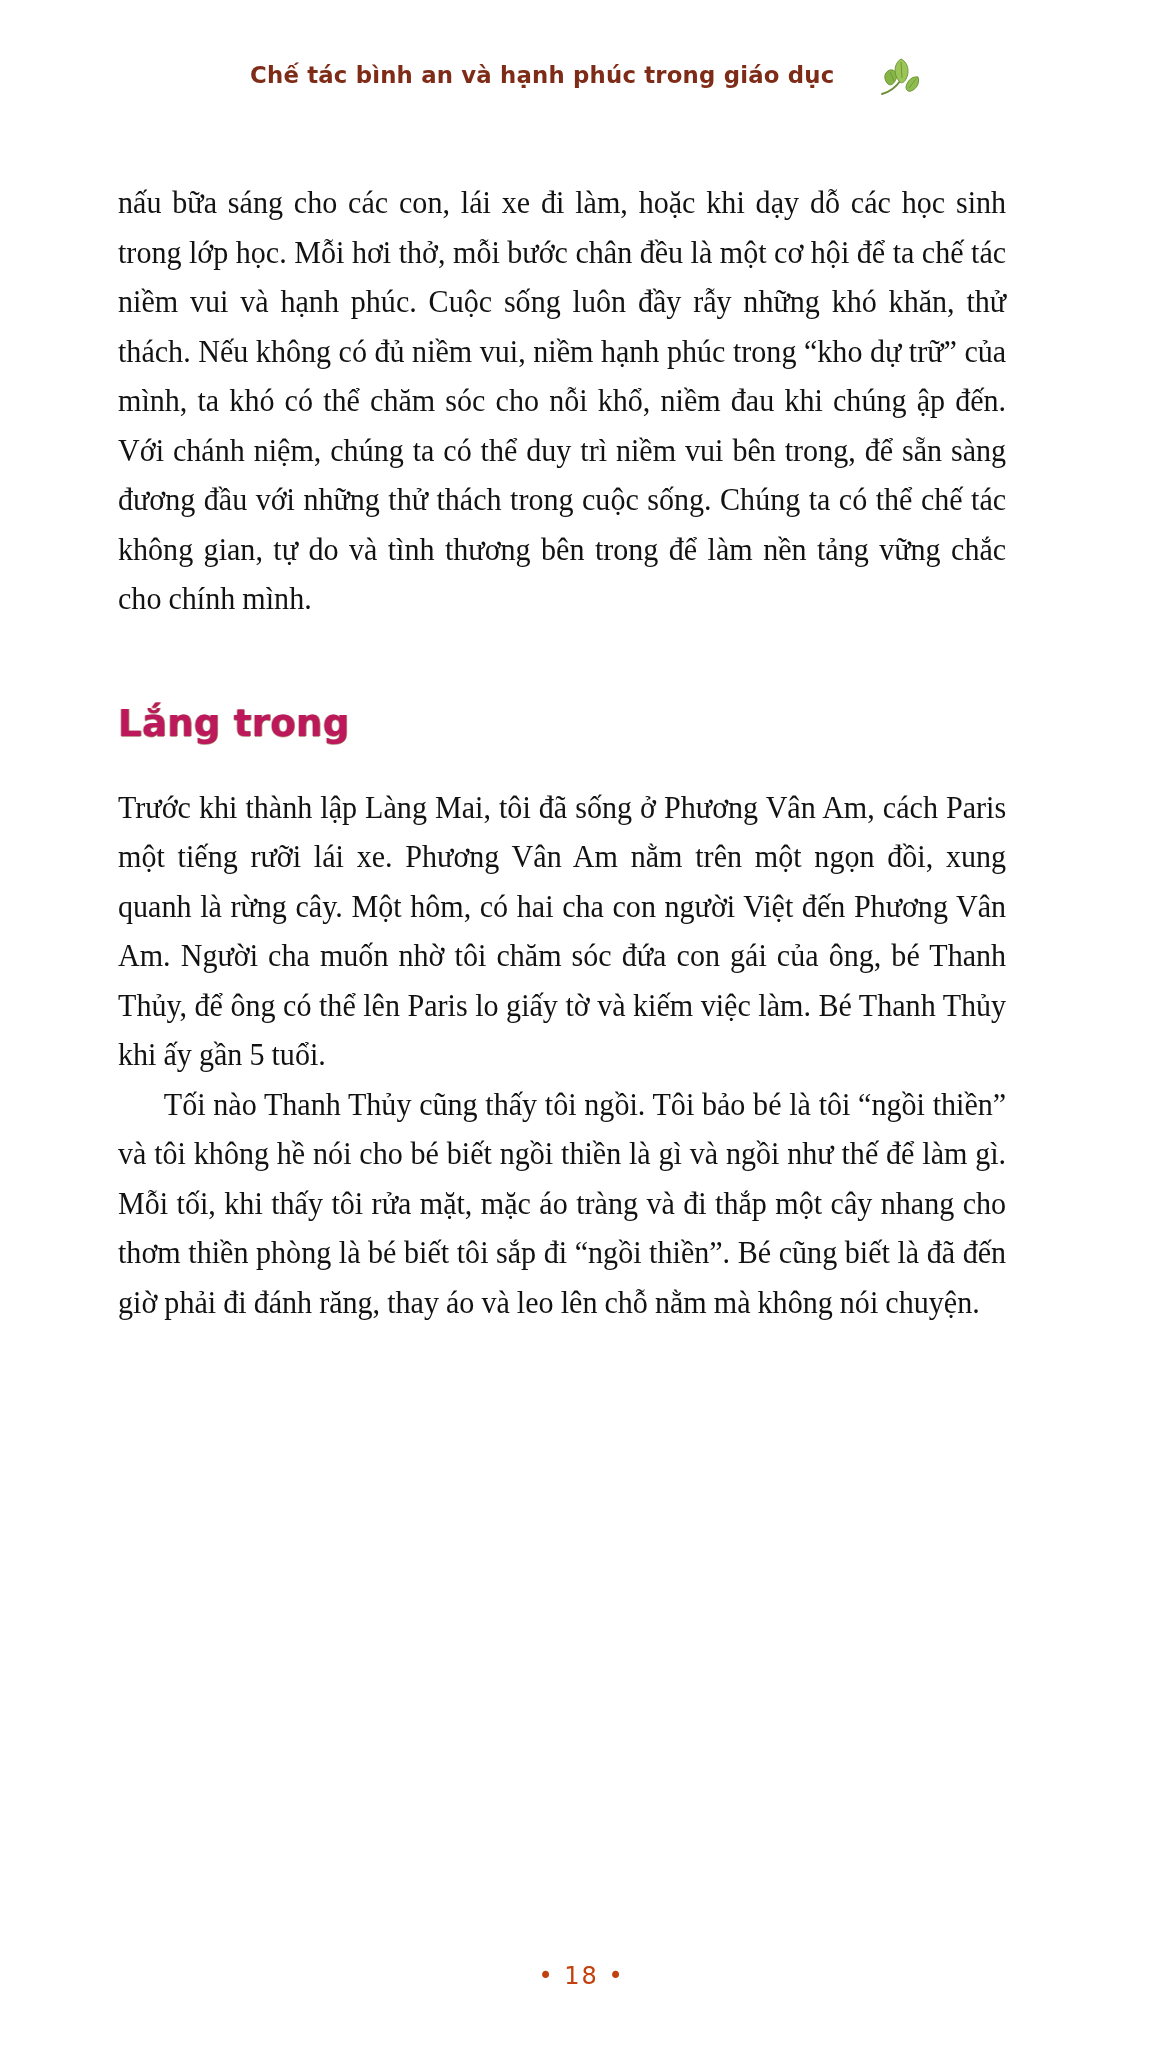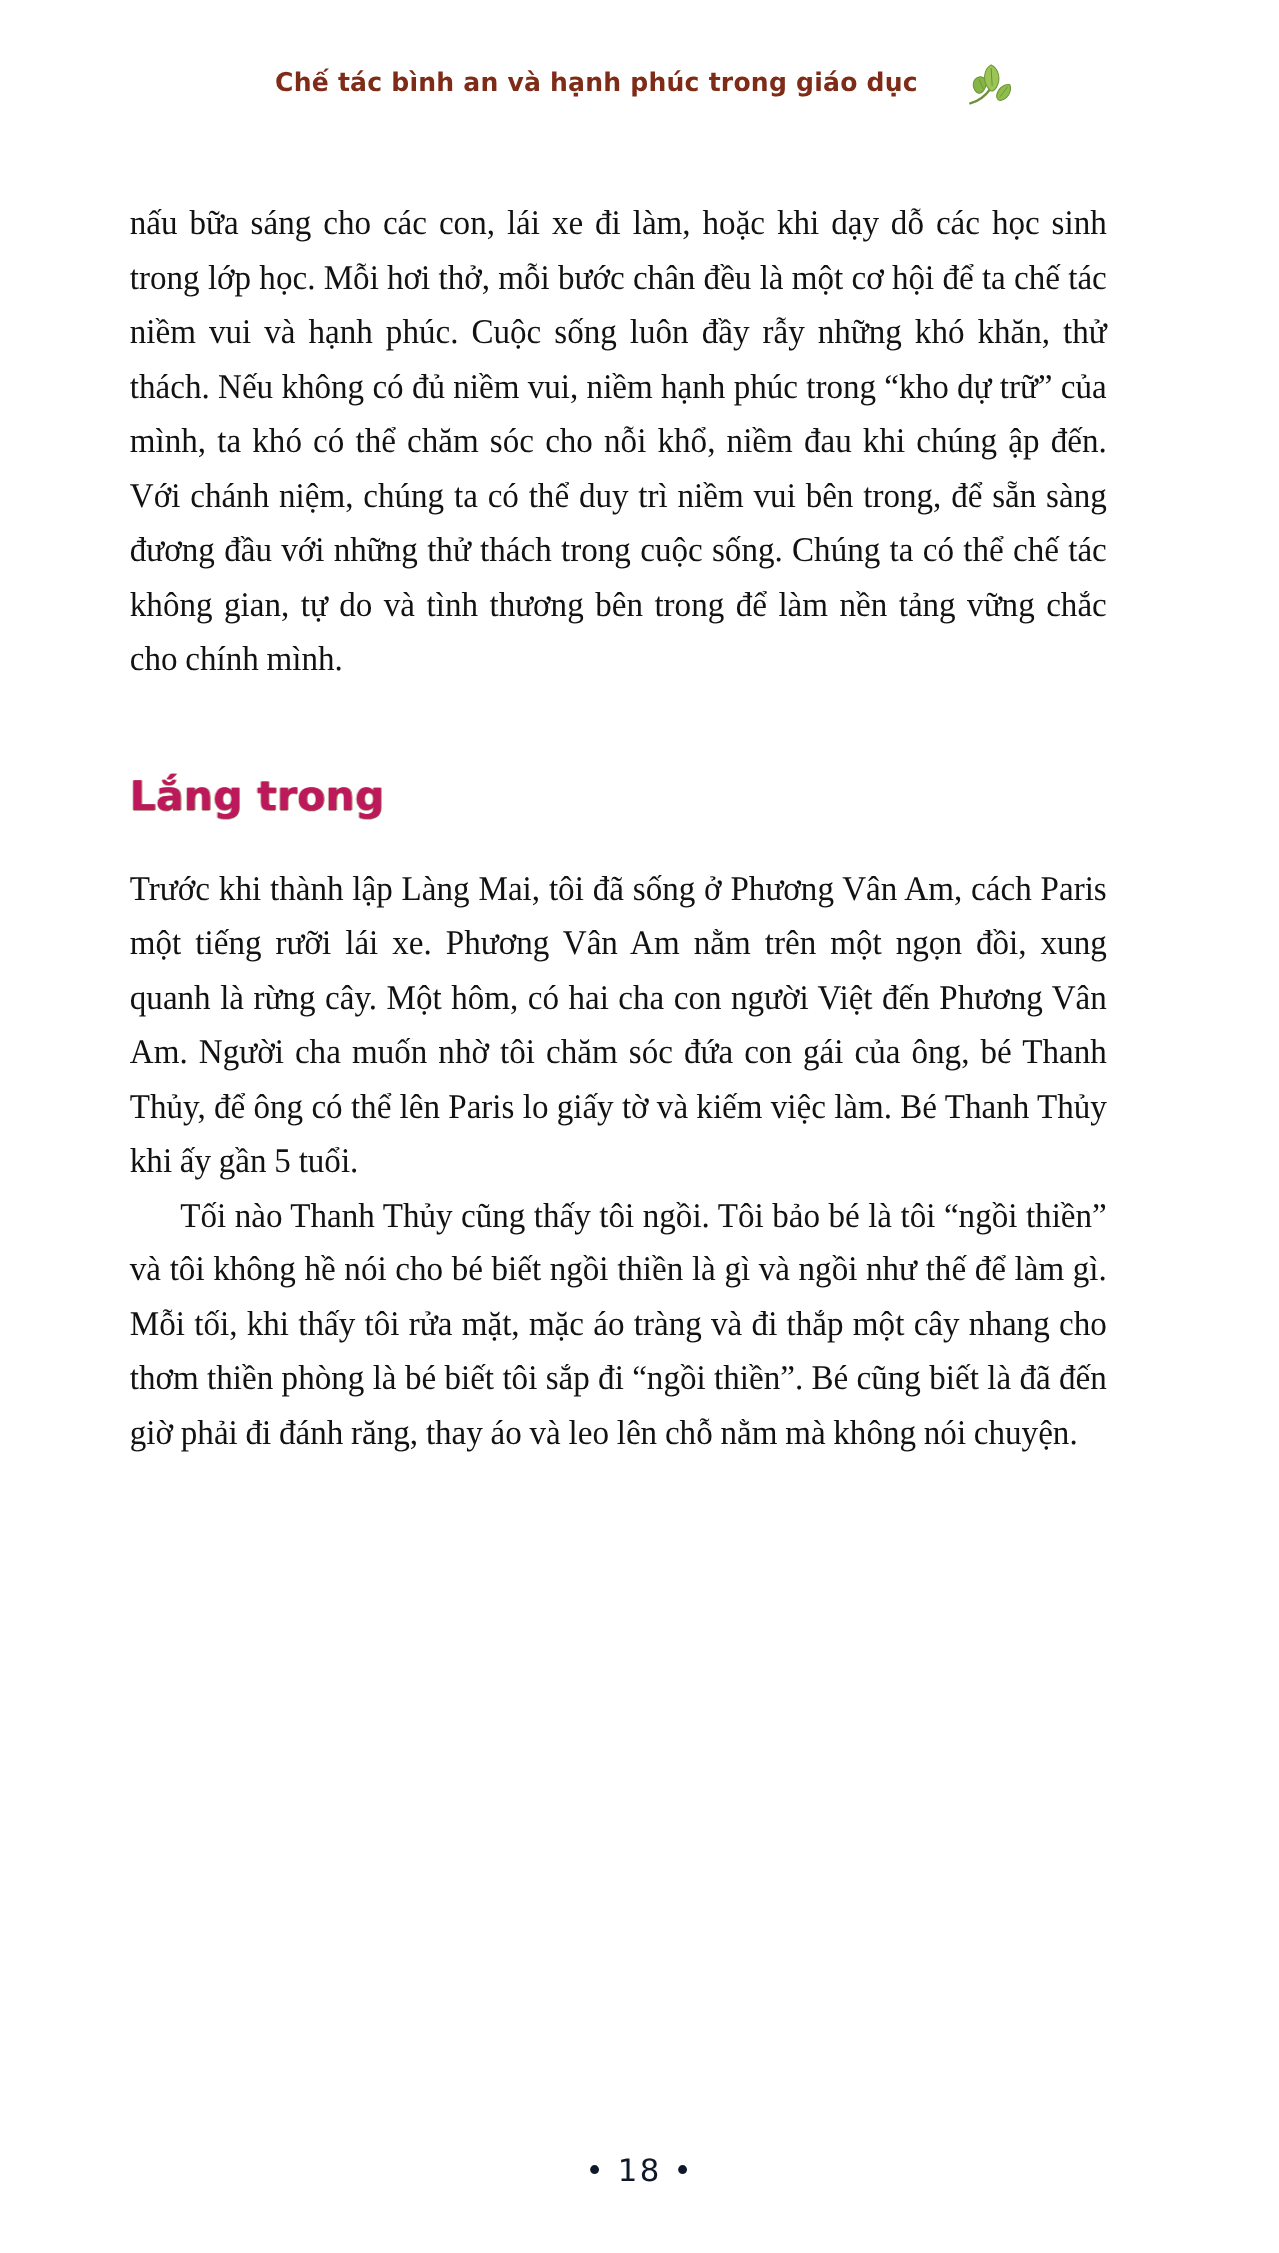--- a/index.html
+++ b/index.html
@@ -82,22 +82,22 @@
   .spacer-after-heading  { height: 38px; }
 
   
   .folio {
     position: absolute;
     bottom: 58px;
     left: 0;
     width: 1163px;
     text-align: center;
     font-family: "DejaVu Sans", sans-serif;
-    font-size: 28px;
-    color: #0f172a;
+    font-size: 24px;
+    color: #c2410c;
     letter-spacing: 2px;
   }
 </style>
 </head>
 <body>
 
 <div class="page">
 
   <div class="running-head">
     <span class="running-head-text">Chế tác bình an và hạnh phúc trong giáo dục</span>

